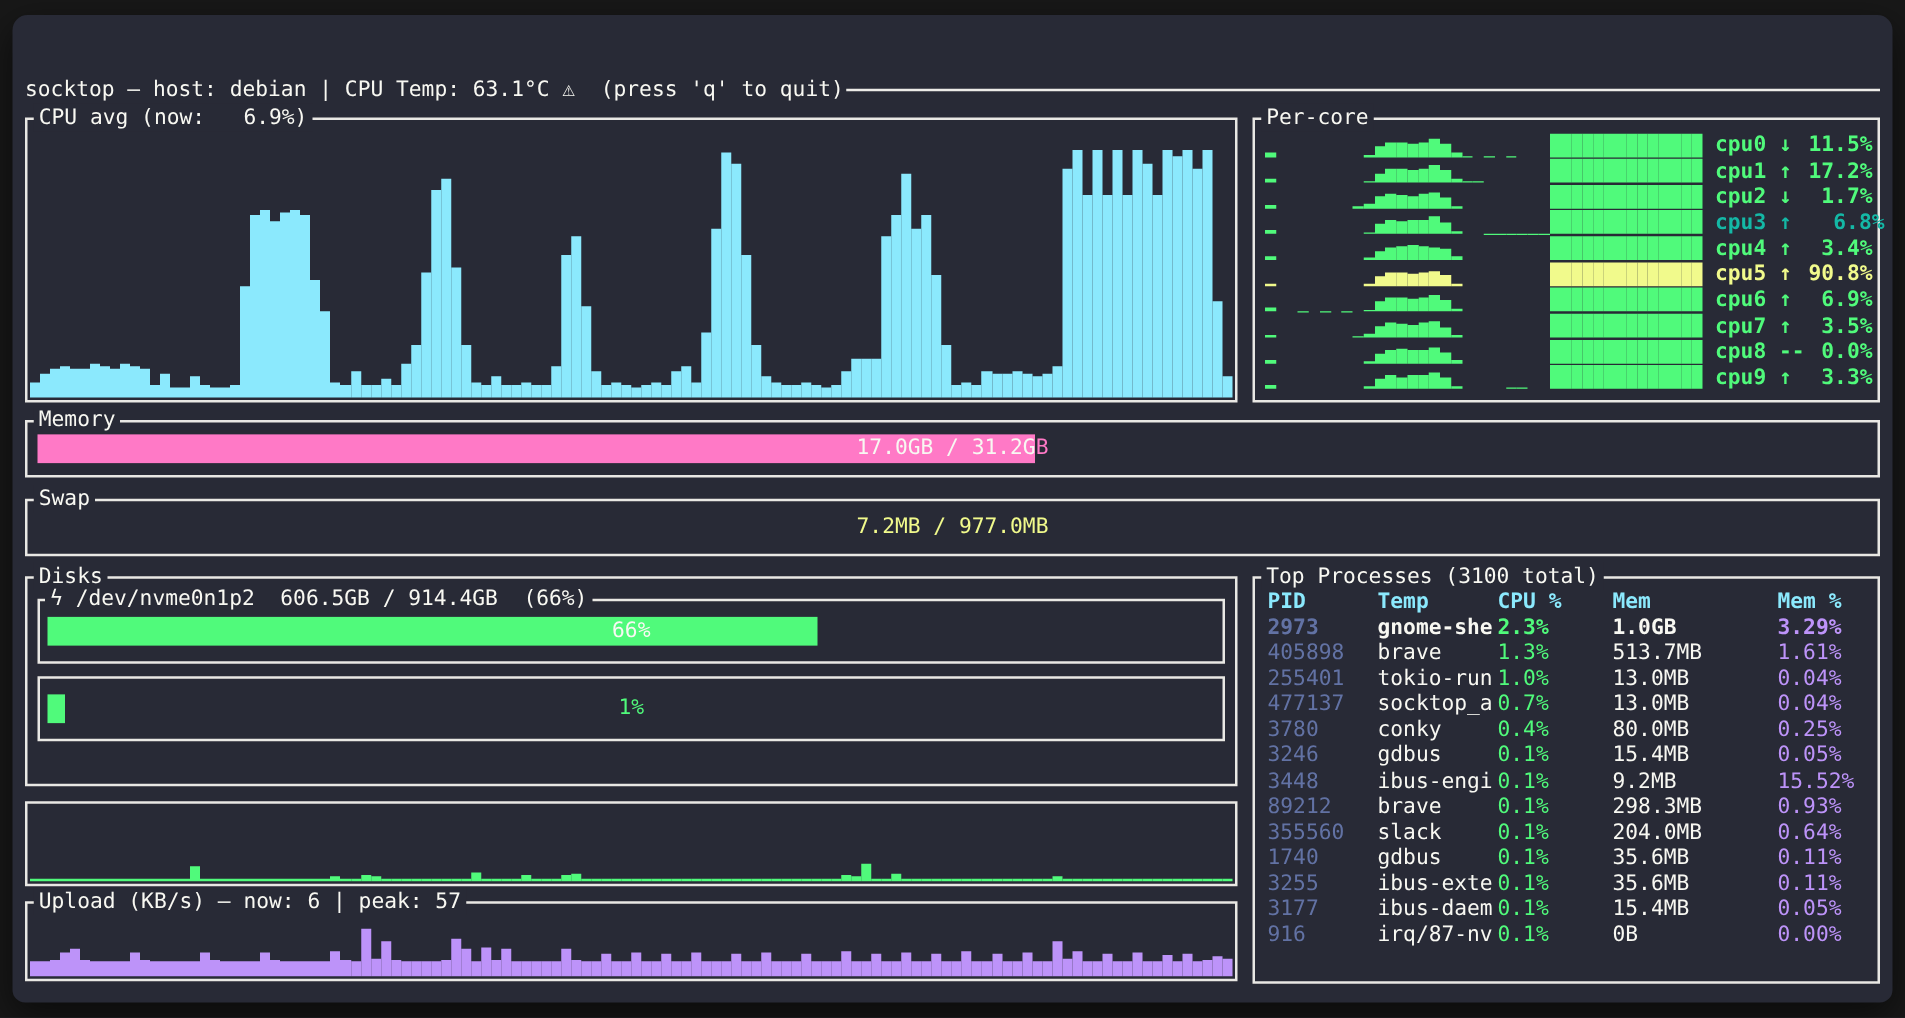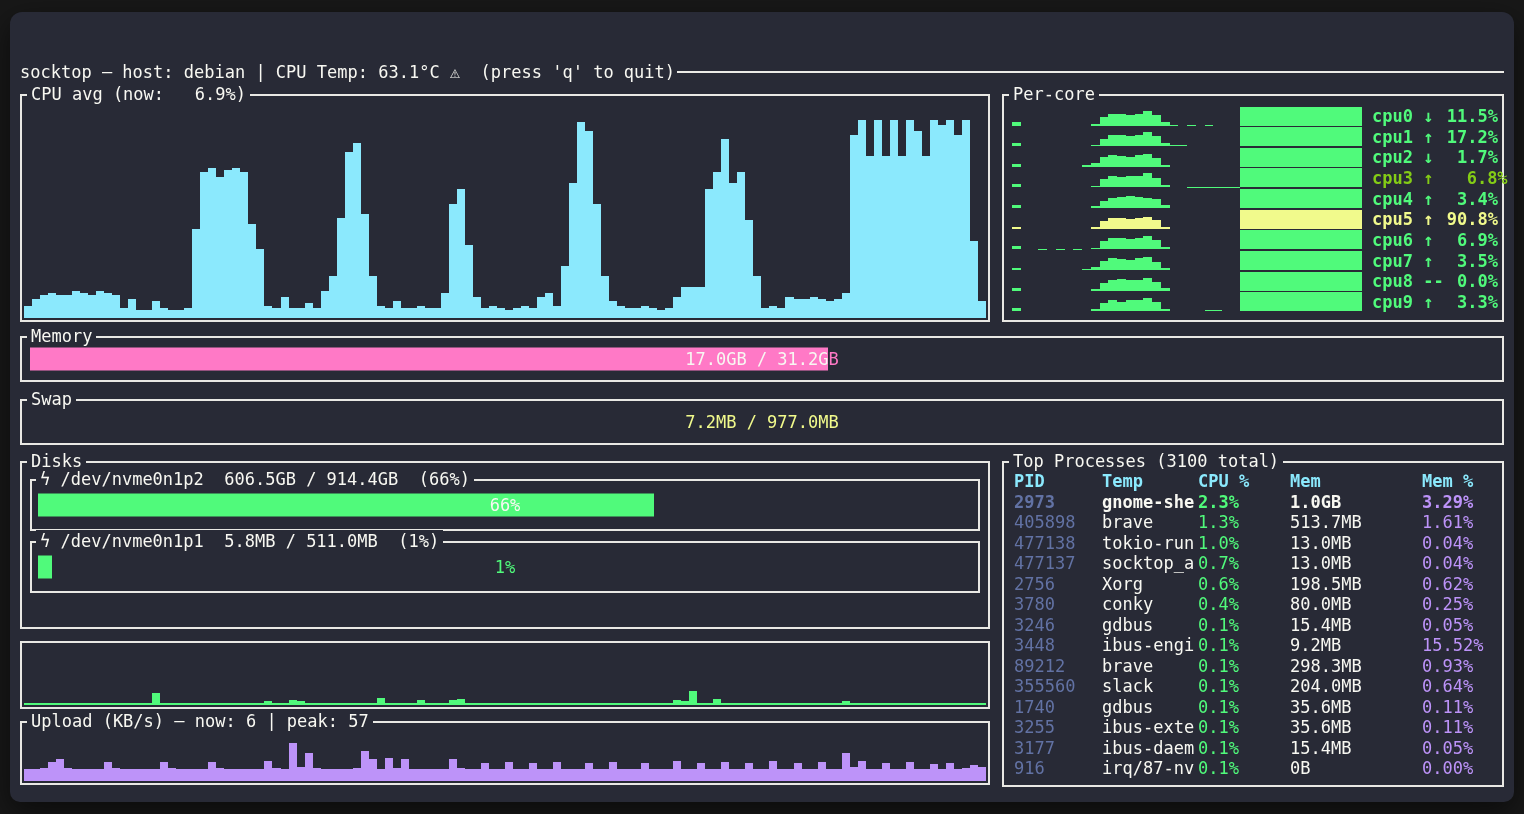--- a/index.html
+++ b/index.html
@@ -393,21 +393,21 @@
                 <div class="bar h1" style="height: 100%; background: rgb(80, 250, 123);"></div>
                 <div class="bar h2" style="height: 100%; background: rgb(80, 250, 123);"></div>
                 <div class="bar h1" style="height: 100%; background: rgb(80, 250, 123);"></div>
                 <div class="bar h2" style="height: 100%; background: rgb(80, 250, 123);"></div>
                 <div class="bar h1" style="height: 100%; background: rgb(80, 250, 123);"></div>
                 <div class="bar h2" style="height: 100%; background: rgb(80, 250, 123);"></div>
                 <div class="bar h1" style="height: 100%; background: rgb(80, 250, 123);"></div>
                 <div class="bar h2" style="height: 100%; background: rgb(80, 250, 123);"></div>
                 <div class="bar h1" style="height: 100%; background: rgb(80, 250, 123);"></div>
               </div>
-              <div class="core-label" style="color: #84cc16; gap: 23px;"><span>cpu3 ↑</span><span> 6.8%</span></div>
+              <div class="core-label" style="color: #14b8a6; gap: 23px;"><span>cpu3 ↑</span><span> 6.8%</span></div>
             </div>
             <div class="core-row">
               <div class="spark">
                 <div class="bar" style="height: 15%; background: rgb(80, 250, 123);"></div>
                 <div class="bar" style="height: 0%; background: rgb(80, 250, 123);"></div>
                 <div class="bar" style="height: 0%; background: rgb(80, 250, 123);"></div>
                 <div class="bar" style="height: 0%; background: rgb(80, 250, 123);"></div>
                 <div class="bar" style="height: 0%; background: rgb(80, 250, 123);"></div>
                 <div class="bar" style="height: 0%; background: rgb(80, 250, 123);"></div>
                 <div class="bar" style="height: 0%; background: rgb(80, 250, 123);"></div>
@@ -702,21 +702,20 @@
           <div class="disk-box first">
             <span class="disk-title"><span>ϟ</span> <span>/dev/nvme0n1p2  606.5GB / 914.4GB  (66%)</span></span>
             <div class="gauge disk-gauge">
                 <div class="fill" style="width: 66%; background: rgb(80, 250, 123);"></div>
                 <div class="glabel" style="color: rgb(80, 250, 123);">66%</div>
                 <div class="glabel" style="color: rgb(248, 248, 242); clip-path: inset(0px calc(34%) 0px 0px);">66%</div>
               </div>
           </div>
 
           <div class="disk-box">
-            <span class="disk-title"><span>ϟ</span> <span>/dev/nvme0n1p1  5.8MB / 511.0MB  (1%)</span></span>
             <div class="gauge disk-gauge">
                 <div class="fill" style="width: 1.5%; background: rgb(80, 250, 123);"></div>
                 <div class="glabel" style="color: rgb(80, 250, 123);">1%</div>
                 <div class="glabel" style="color: rgb(248, 248, 242); clip-path: inset(0px calc(98.5%) 0px 0px);">1%</div>
               </div>
           </div>
         </div>
 
         <div class="panel dl-panel">
           <div class="chart dl-chart">
@@ -969,23 +968,22 @@
             </div>
         </div>
       </div>
 
       <div class="panel processes-panel">
         <span class="ptitle">Top Processes (3100 total)</span>
         <div class="ptable" id="ptable">
             <div class="prow head"><span class="c-pid">PID</span><span class="c-name">Temp</span><span class="c-cpu">CPU %</span><span class="c-mem">Mem</span><span class="c-memp">Mem %</span></div>
             <div class="prow sel"><span class="c-pid">2973</span><span class="c-name">gnome-she</span><span class="c-cpu">2.3%</span><span class="c-mem">1.0GB</span><span class="c-memp">3.29%</span></div>
             <div class="prow"><span class="c-pid">405898</span><span class="c-name">brave</span><span class="c-cpu">1.3%</span><span class="c-mem">513.7MB</span><span class="c-memp">1.61%</span></div>
-            <div class="prow"><span class="c-pid">477138</span><span class="c-name">tokio-run</span><span class="c-cpu">1.0%</span><span class="c-mem">13.0MB</span><span class="c-memp">0.04%</span></div>
+            <div class="prow"><span class="c-pid">255401</span><span class="c-name">tokio-run</span><span class="c-cpu">1.0%</span><span class="c-mem">13.0MB</span><span class="c-memp">0.04%</span></div>
             <div class="prow"><span class="c-pid">477137</span><span class="c-name">socktop_a</span><span class="c-cpu">0.7%</span><span class="c-mem">13.0MB</span><span class="c-memp">0.04%</span></div>
-            <div class="prow"><span class="c-pid">2756</span><span class="c-name">Xorg</span><span class="c-cpu">0.6%</span><span class="c-mem">198.5MB</span><span class="c-memp">0.62%</span></div>
             <div class="prow"><span class="c-pid">3780</span><span class="c-name">conky</span><span class="c-cpu">0.4%</span><span class="c-mem">80.0MB</span><span class="c-memp">0.25%</span></div>
             <div class="prow"><span class="c-pid">3246</span><span class="c-name">gdbus</span><span class="c-cpu">0.1%</span><span class="c-mem">15.4MB</span><span class="c-memp">0.05%</span></div>
             <div class="prow"><span class="c-pid">3448</span><span class="c-name">ibus-engi</span><span class="c-cpu">0.1%</span><span class="c-mem">9.2MB</span><span class="c-memp">15.52%</span></div>
             <div class="prow"><span class="c-pid">89212</span><span class="c-name">brave</span><span class="c-cpu">0.1%</span><span class="c-mem">298.3MB</span><span class="c-memp">0.93%</span></div>
             <div class="prow"><span class="c-pid">355560</span><span class="c-name">slack</span><span class="c-cpu">0.1%</span><span class="c-mem">204.0MB</span><span class="c-memp">0.64%</span></div>
             <div class="prow"><span class="c-pid">1740</span><span class="c-name">gdbus</span><span class="c-cpu">0.1%</span><span class="c-mem">35.6MB</span><span class="c-memp">0.11%</span></div>
             <div class="prow"><span class="c-pid">3255</span><span class="c-name">ibus-exte</span><span class="c-cpu">0.1%</span><span class="c-mem">35.6MB</span><span class="c-memp">0.11%</span></div>
             <div class="prow"><span class="c-pid">3177</span><span class="c-name">ibus-daem</span><span class="c-cpu">0.1%</span><span class="c-mem">15.4MB</span><span class="c-memp">0.05%</span></div>
             <div class="prow"><span class="c-pid">916</span><span class="c-name">irq/87-nv</span><span class="c-cpu">0.1%</span><span class="c-mem">0B</span><span class="c-memp">0.00%</span></div>
           </div>

